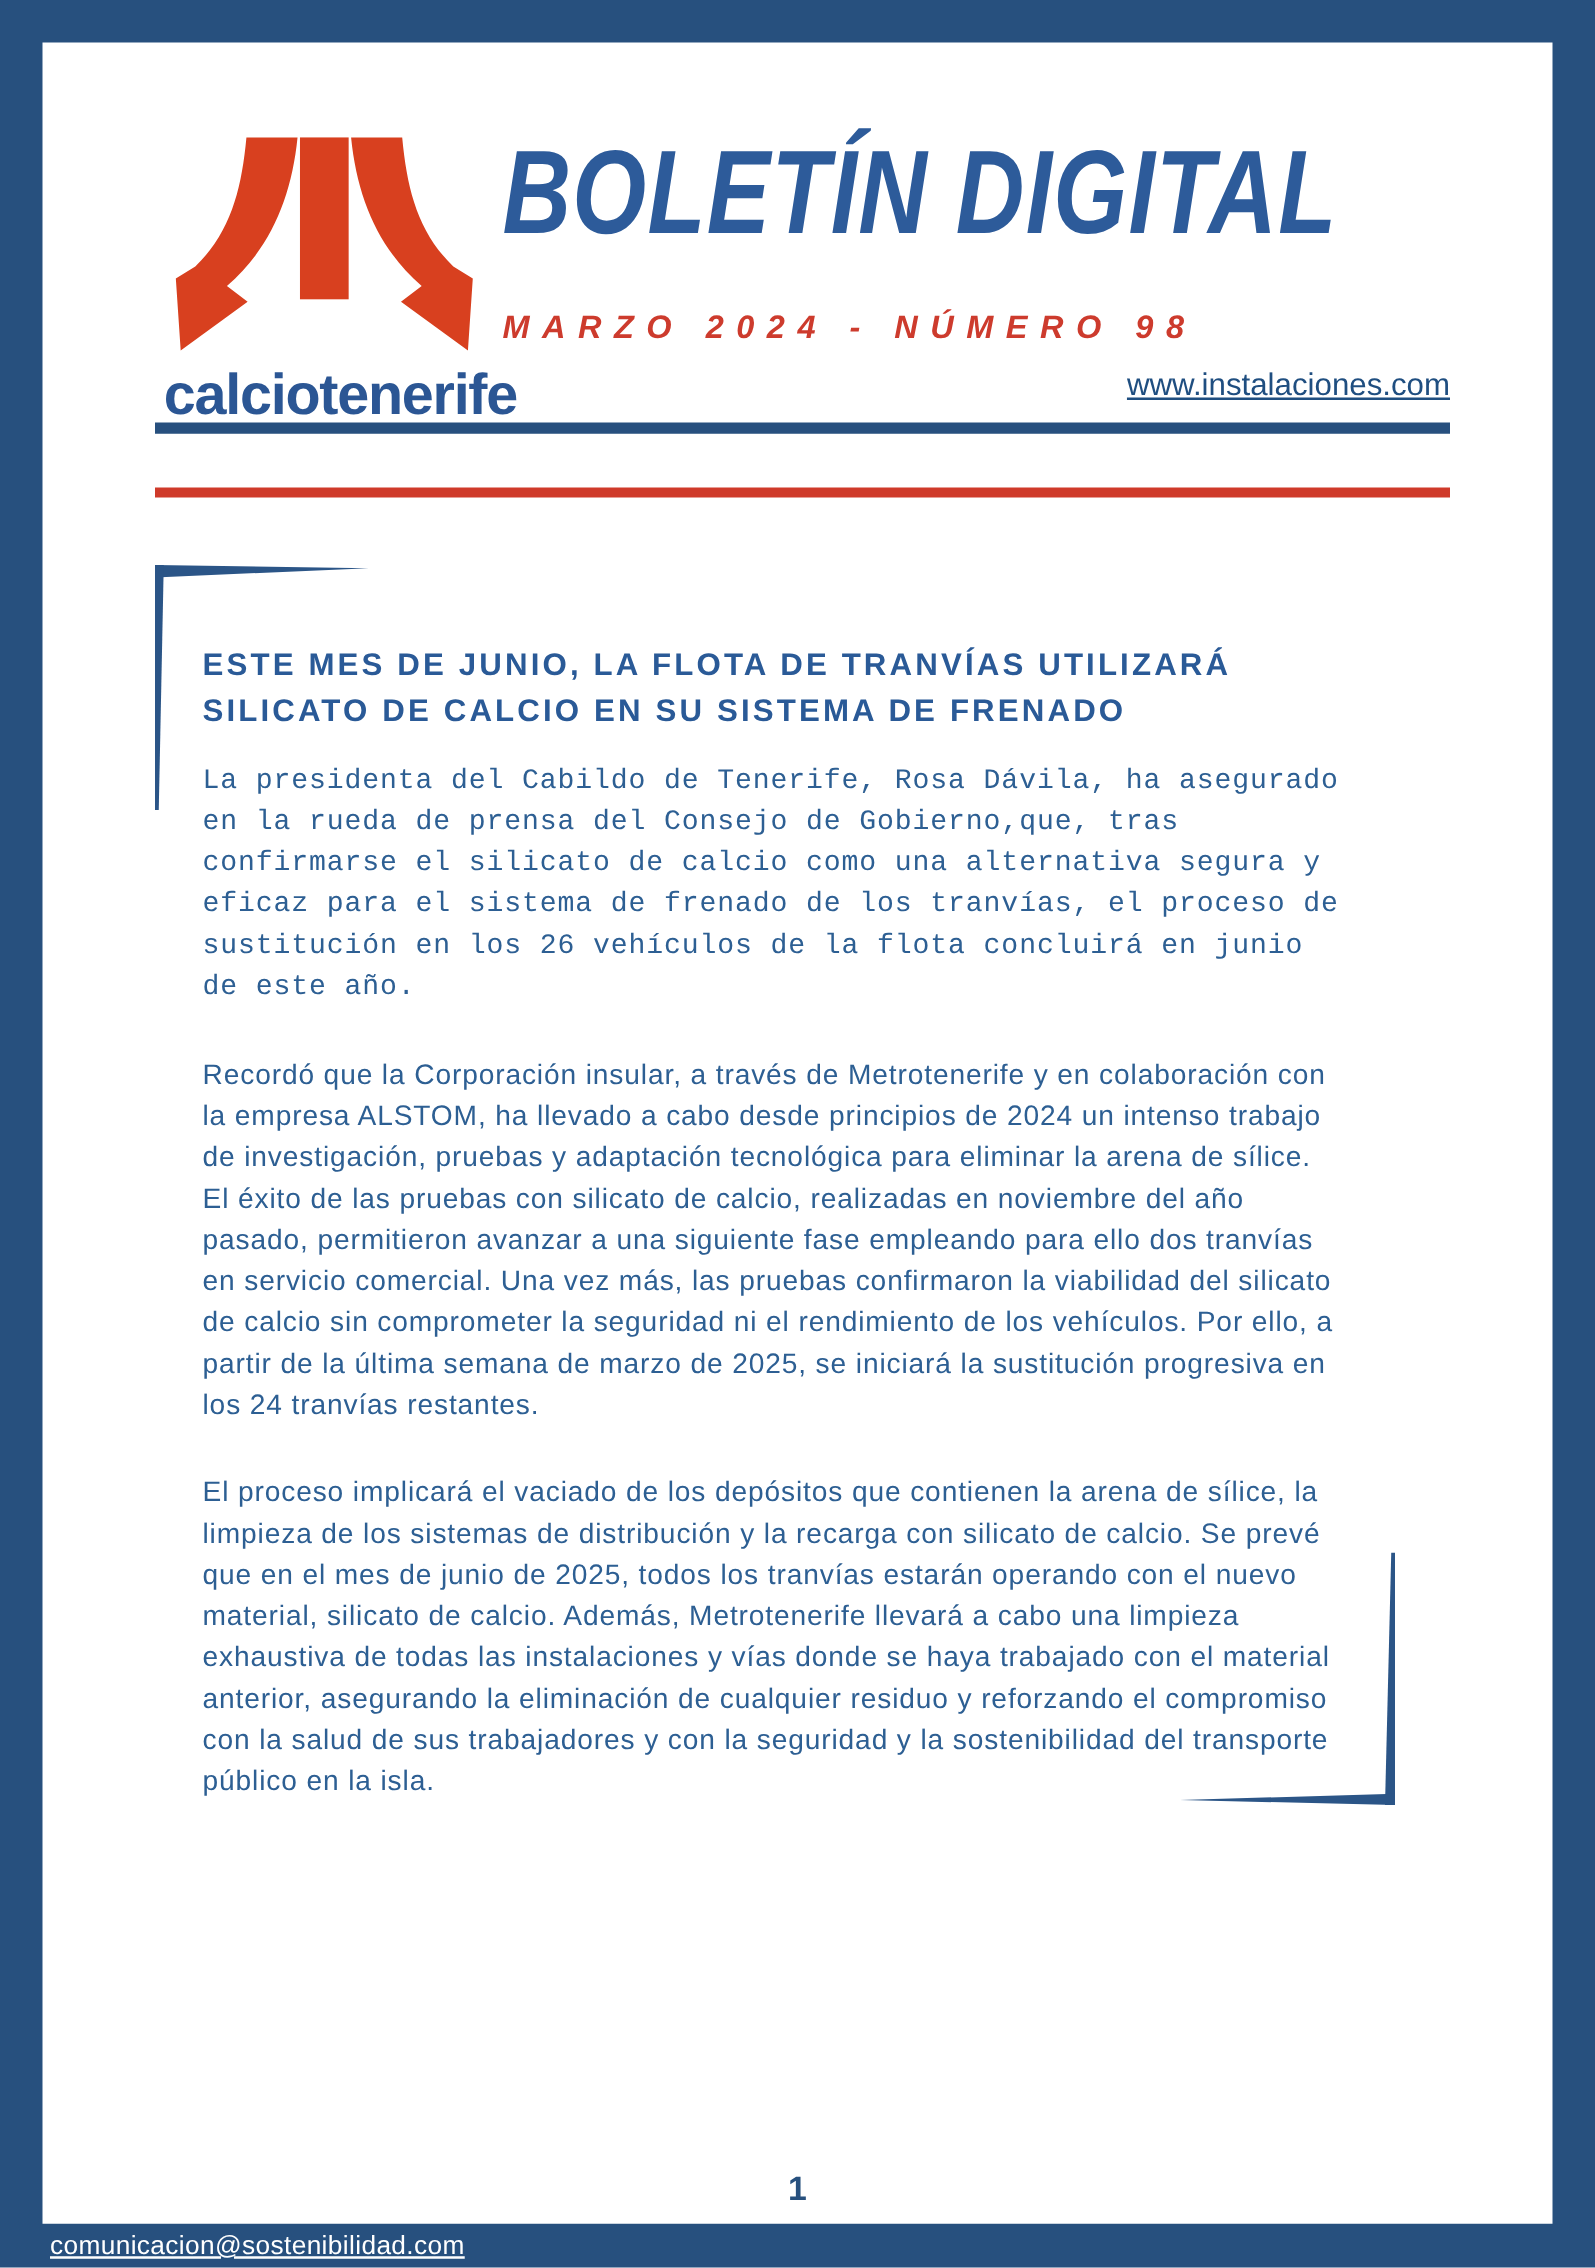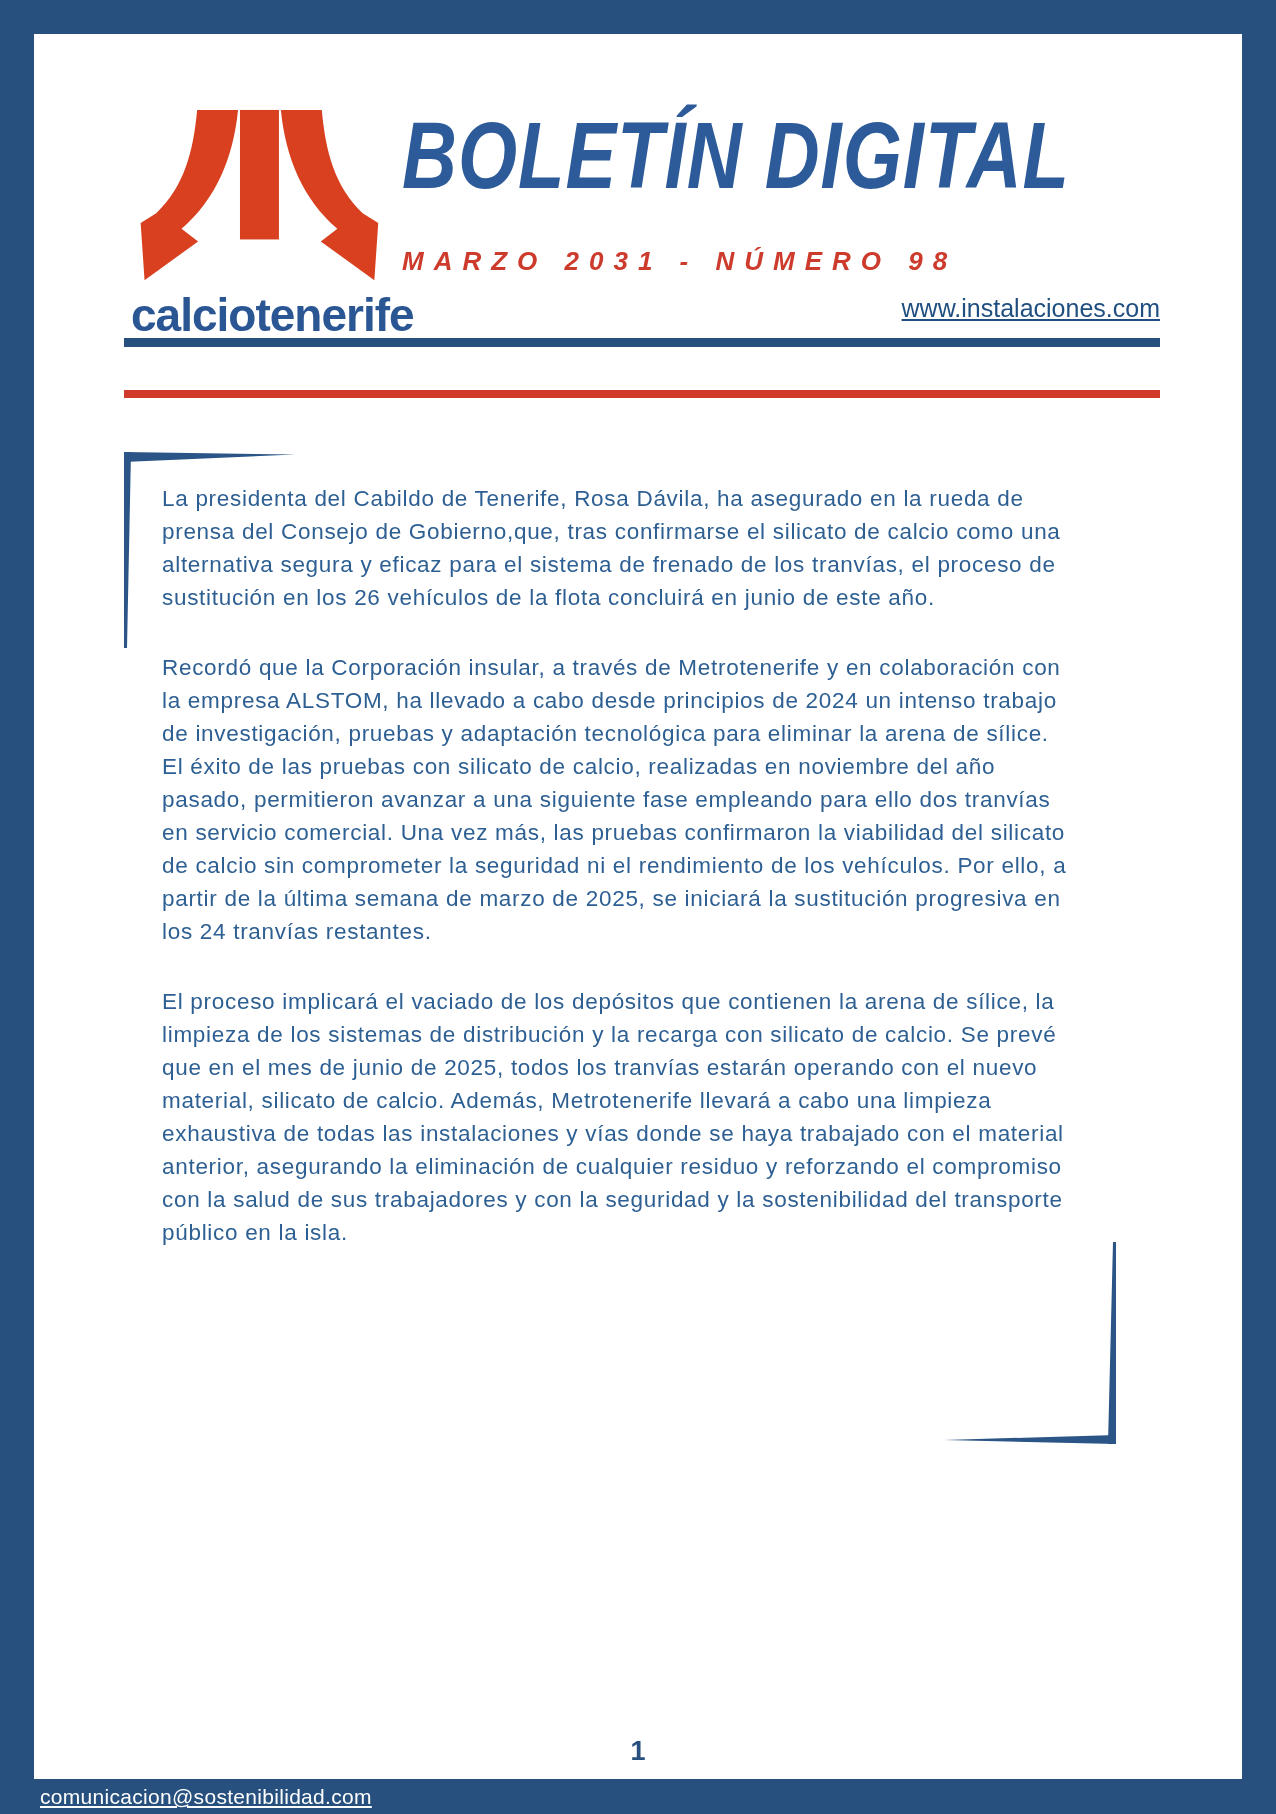--- a/index.html
+++ b/index.html
@@ -97,21 +97,21 @@
   }
   .body-paragraph {
     margin: 30px 0 0 38px;
     width: 912px;
     font-size: 22.5px;
     letter-spacing: 0.7px;
     line-height: 33px;
     color: #2d5f93;
   }
   .body-paragraph + .body-paragraph { margin-top: 37px; }
-  .headline + .body-paragraph { margin-top: 5px; }
+  .headline + .body-paragraph { margin-top: 20px; font-family: Liberation Mono, monospace; }
 
   
   .page-number {
     position: absolute;
     left: 0; bottom: 12px;
     width: 100%;
     text-align: center;
     font-size: 27px;
     font-weight: 700;
     color: #27507e;
@@ -143,21 +143,21 @@
       </g>
     </svg>
   </div>
 
   <div class="wordmark">
     <span class="bold">calcio</span><span class="light">tenerife</span>
   </div>
 
   <div class="masthead-right">
     <div class="newsletter-title">BOLETÍN DIGITAL</div>
-    <div class="newsletter-subtitle">MARZO 2031 - NÚMERO 98</div>
+    <div class="newsletter-subtitle">MARZO 2024 - NÚMERO 98</div>
   </div>
 
   <a class="website-link">www.instalaciones.com</a>
 
   <div class="rule rule-blue"></div>
   <div class="rule rule-red"></div>
 
   <div class="article">
 
     <div class="bracket bracket-tl">
@@ -167,20 +167,21 @@
       </svg>
     </div>
 
     <div class="bracket bracket-br">
       <svg viewBox="0 0 172 202" xmlns="http://www.w3.org/2000/svg" aria-hidden="true">
         <polygon points="169,0 172,0 172,202 164,202" fill="#2b5587"></polygon>
         <polygon points="0,198 172,193 172,202" fill="#2b5587"></polygon>
       </svg>
     </div>
 
+    <h1 class="headline">ESTE MES DE JUNIO, LA FLOTA DE TRANVÍAS UTILIZARÁ SILICATO DE CALCIO EN SU SISTEMA DE FRENADO</h1>
 
     <p class="body-paragraph">La presidenta del Cabildo de Tenerife, Rosa Dávila, ha asegurado en la rueda de prensa del Consejo de Gobierno,que, tras confirmarse el silicato de calcio como una alternativa segura y eficaz para el sistema de frenado de los tranvías, el proceso de sustitución en los 26 vehículos de la flota concluirá en junio de este año.</p>
     <p class="body-paragraph">Recordó que la Corporación insular, a través de Metrotenerife y en colaboración con la empresa ALSTOM, ha llevado a cabo desde principios de 2024 un intenso trabajo de investigación, pruebas y adaptación tecnológica para eliminar la arena de sílice. El éxito de las pruebas con silicato de calcio, realizadas en noviembre del año pasado, permitieron avanzar a una siguiente fase empleando para ello dos tranvías en servicio comercial. Una vez más, las pruebas confirmaron la viabilidad del silicato de calcio sin comprometer la seguridad ni el rendimiento de los vehículos. Por ello, a partir de la última semana de marzo de 2025, se iniciará la sustitución progresiva en los 24 tranvías restantes.</p>
     <p class="body-paragraph">El proceso implicará el vaciado de los depósitos que contienen la arena de sílice, la limpieza de los sistemas de distribución y la recarga con silicato de calcio. Se prevé que en el mes de junio de 2025, todos los tranvías estarán operando con el nuevo material, silicato de calcio. Además, Metrotenerife llevará a cabo una limpieza exhaustiva de todas las instalaciones y vías donde se haya trabajado con el material anterior, asegurando la eliminación de cualquier residuo y reforzando el compromiso con la salud de sus trabajadores y con la seguridad y la sostenibilidad del transporte público en la isla.</p>
   </div>
 
   <div class="page-number">1</div>
 </div>
 
 <a class="footer-email">comunicacion@sostenibilidad.com</a>

